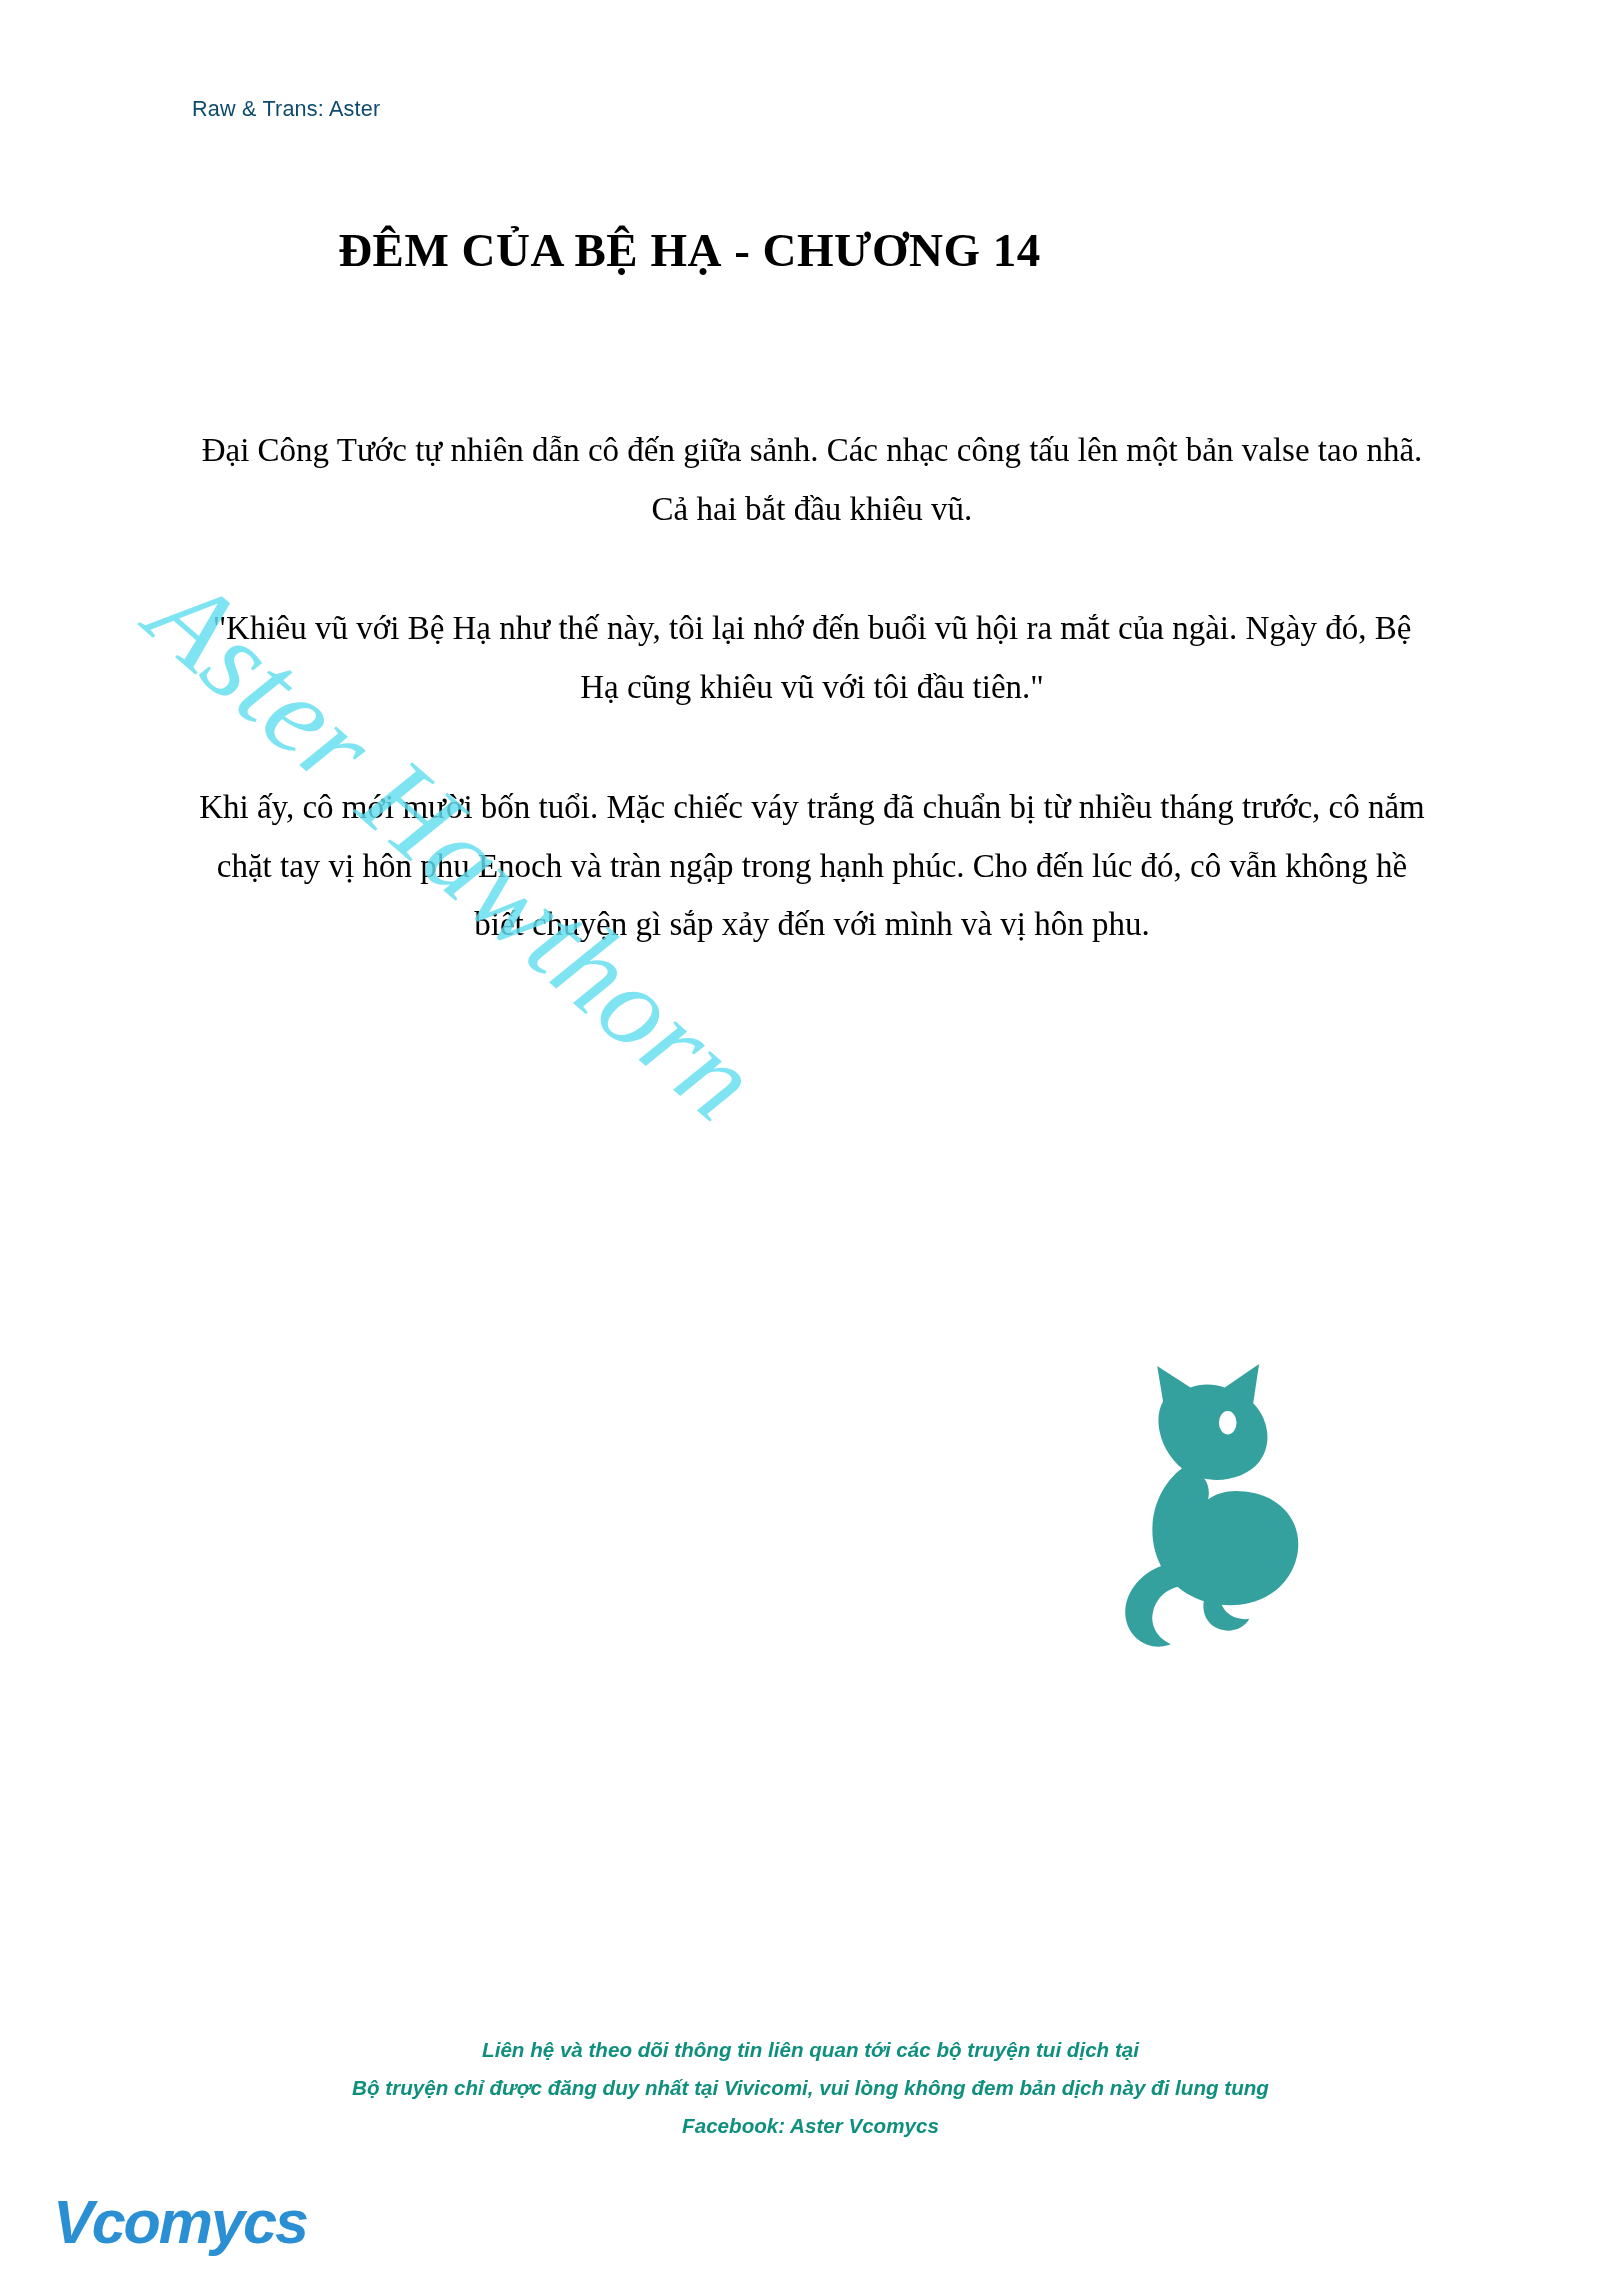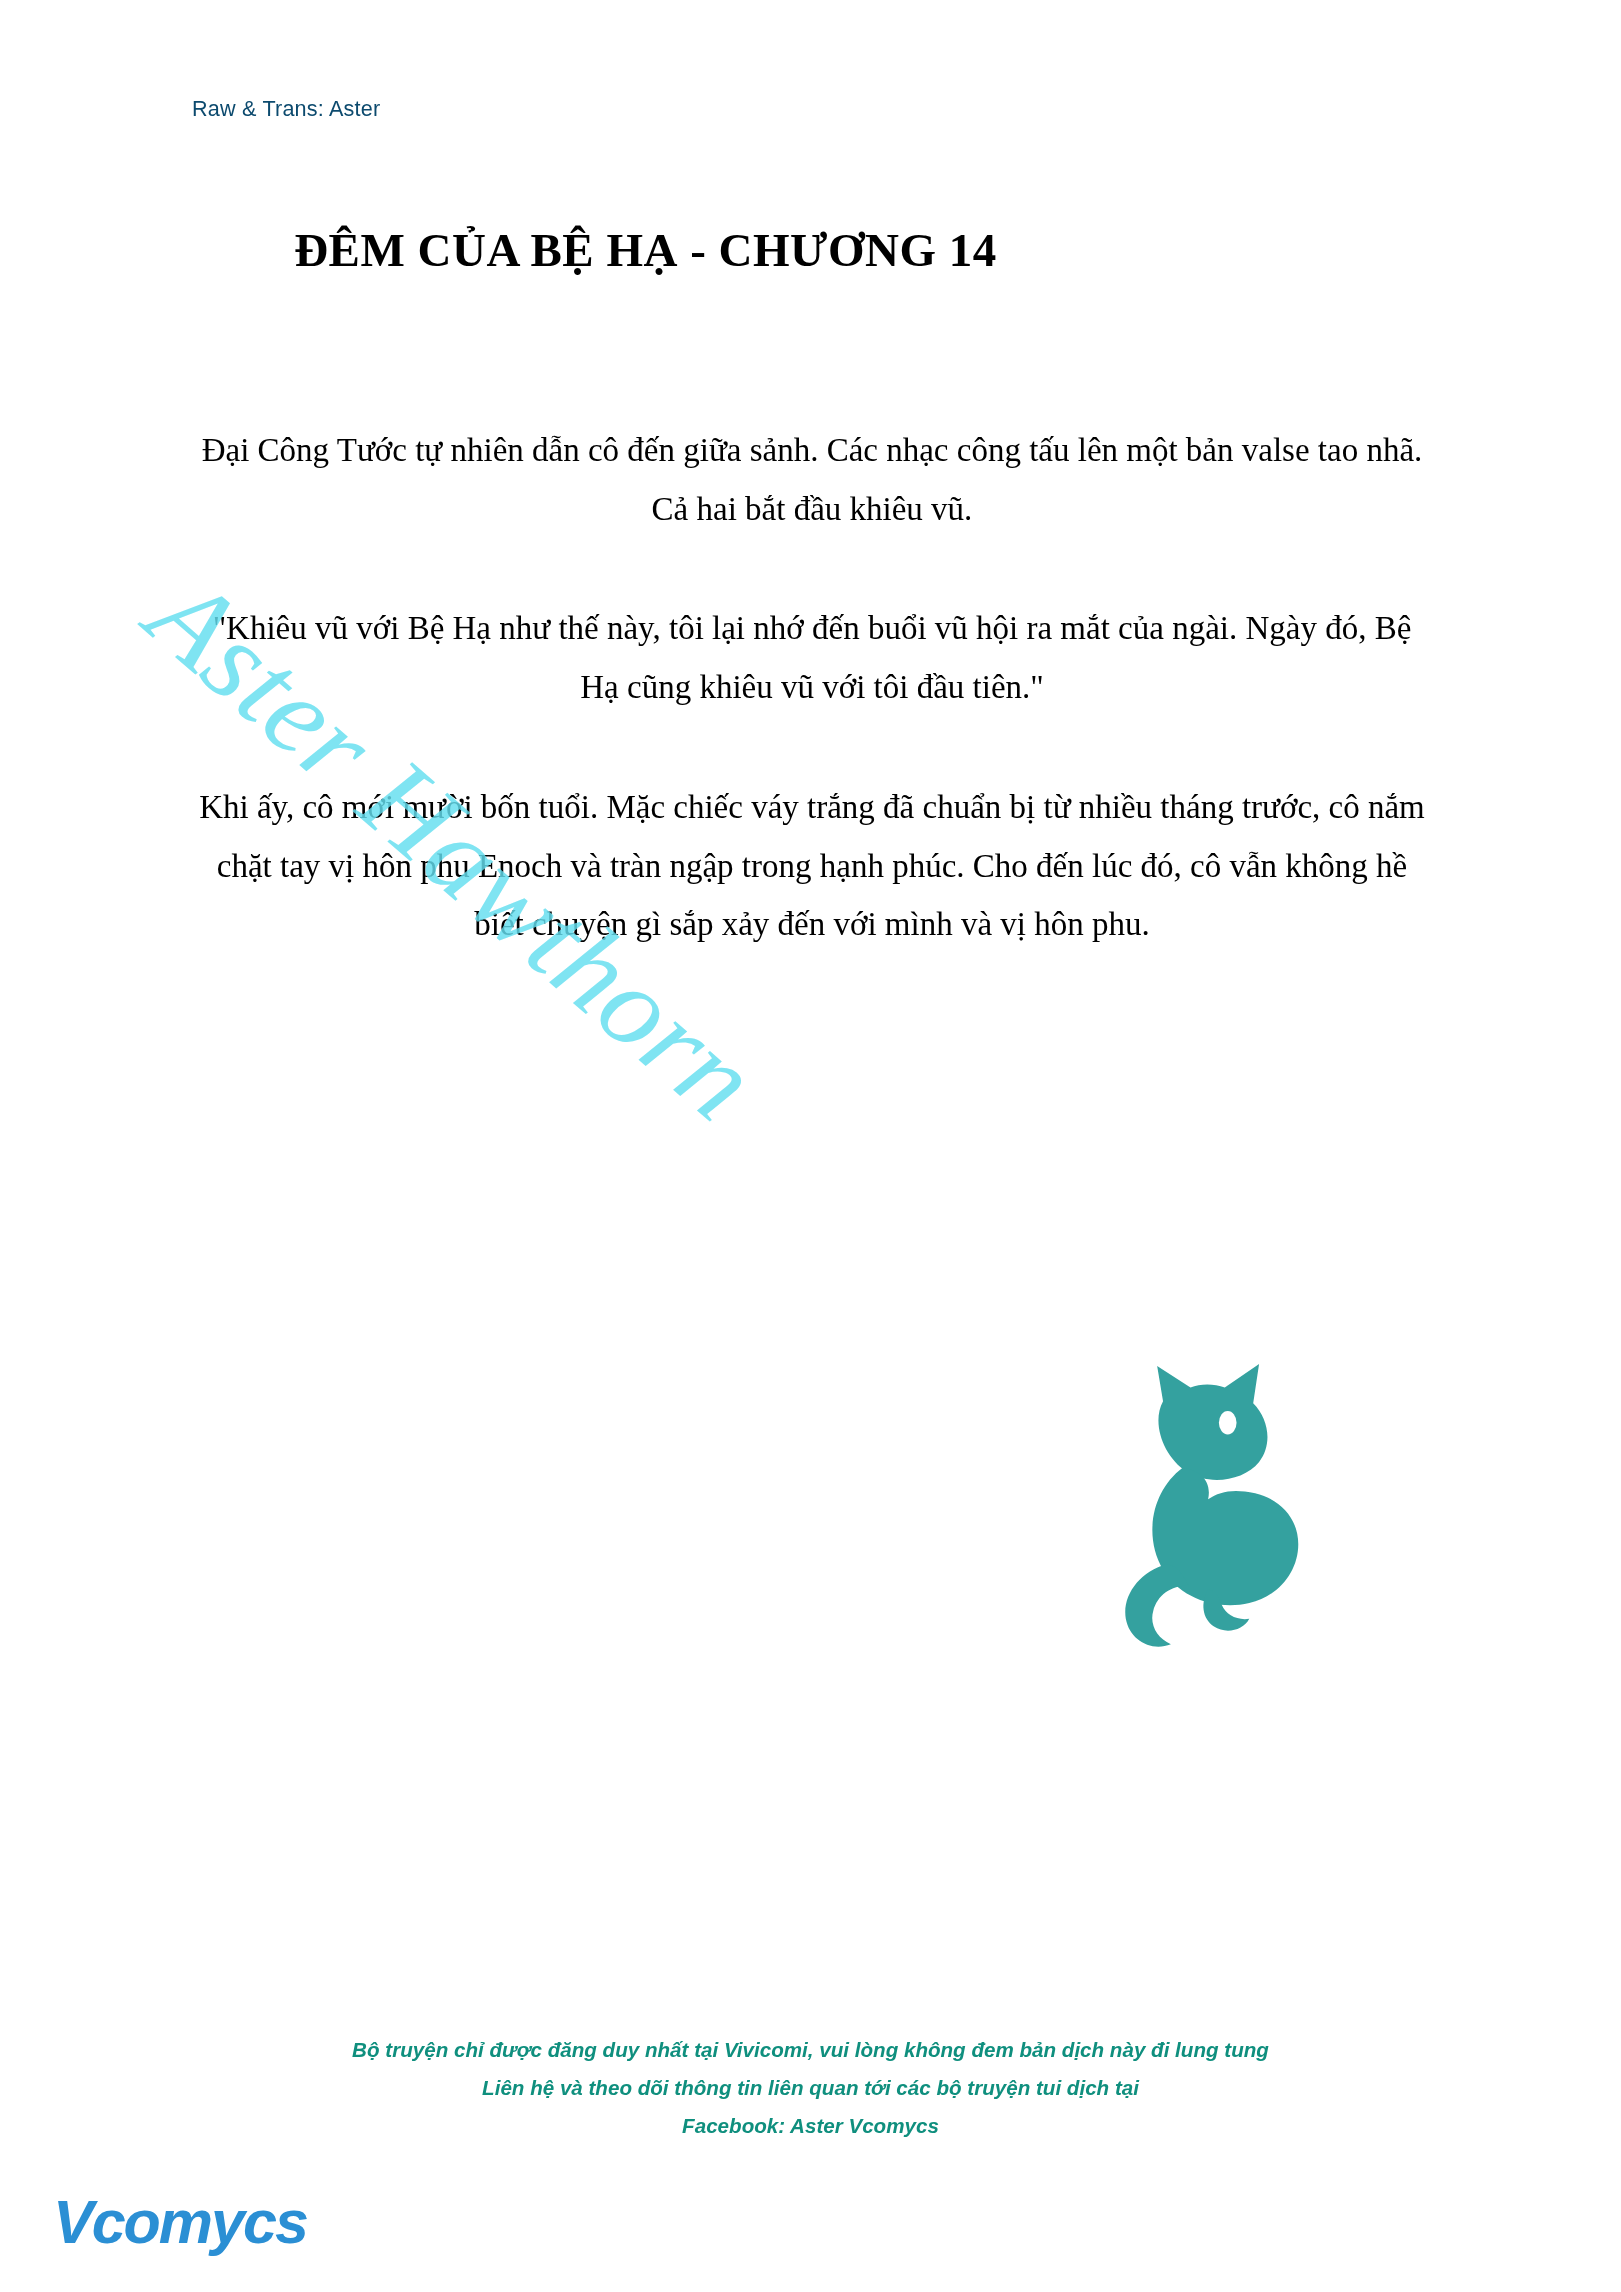--- a/index.html
+++ b/index.html
@@ -43,20 +43,21 @@
     position: absolute;
     top: 192px;
     left: 0;
     width: 1291px;
     text-align: center;
     font-family: "Liberation Serif", serif;
     font-size: 47px;
     font-weight: 700;
     color: #000000;
     letter-spacing: 0.5px;
+    padding-left: 44px;
   }
 
   
   .body-text {
     position: absolute;
     top: 421px;
     left: 192px;
     width: 1240px;
     font-family: "Liberation Serif", serif;
     font-size: 33px;
@@ -189,22 +190,22 @@
 
         <path d="M104 232 C96 246 98 262 110 270 C122 278 140 274 146 262
                  C134 264 122 258 118 248 C115 240 113 234 104 232 Z"></path>
       </g>
 
       <ellipse cx="124" cy="62" rx="9" ry="12" fill="#ffffff"></ellipse>
     </svg>
   </div>
 
   <div class="footer">
+    <div>Liên hệ và theo dõi thông tin liên quan tới các bộ truyện tui dịch tại</div>
     <div>Bộ truyện chỉ được đăng duy nhất tại Vivicomi, vui lòng không đem bản dịch này đi lung tung</div>
-    <div>Liên hệ và theo dõi thông tin liên quan tới các bộ truyện tui dịch tại</div>
     <div>Facebook: Aster Vcomycs</div>
   </div>
 
   <div class="site-logo">
     <span class="logo-shadow">Vcomycs</span>
     <span class="logo-text">Vcomycs</span>
   </div>
 
 </div>
 

